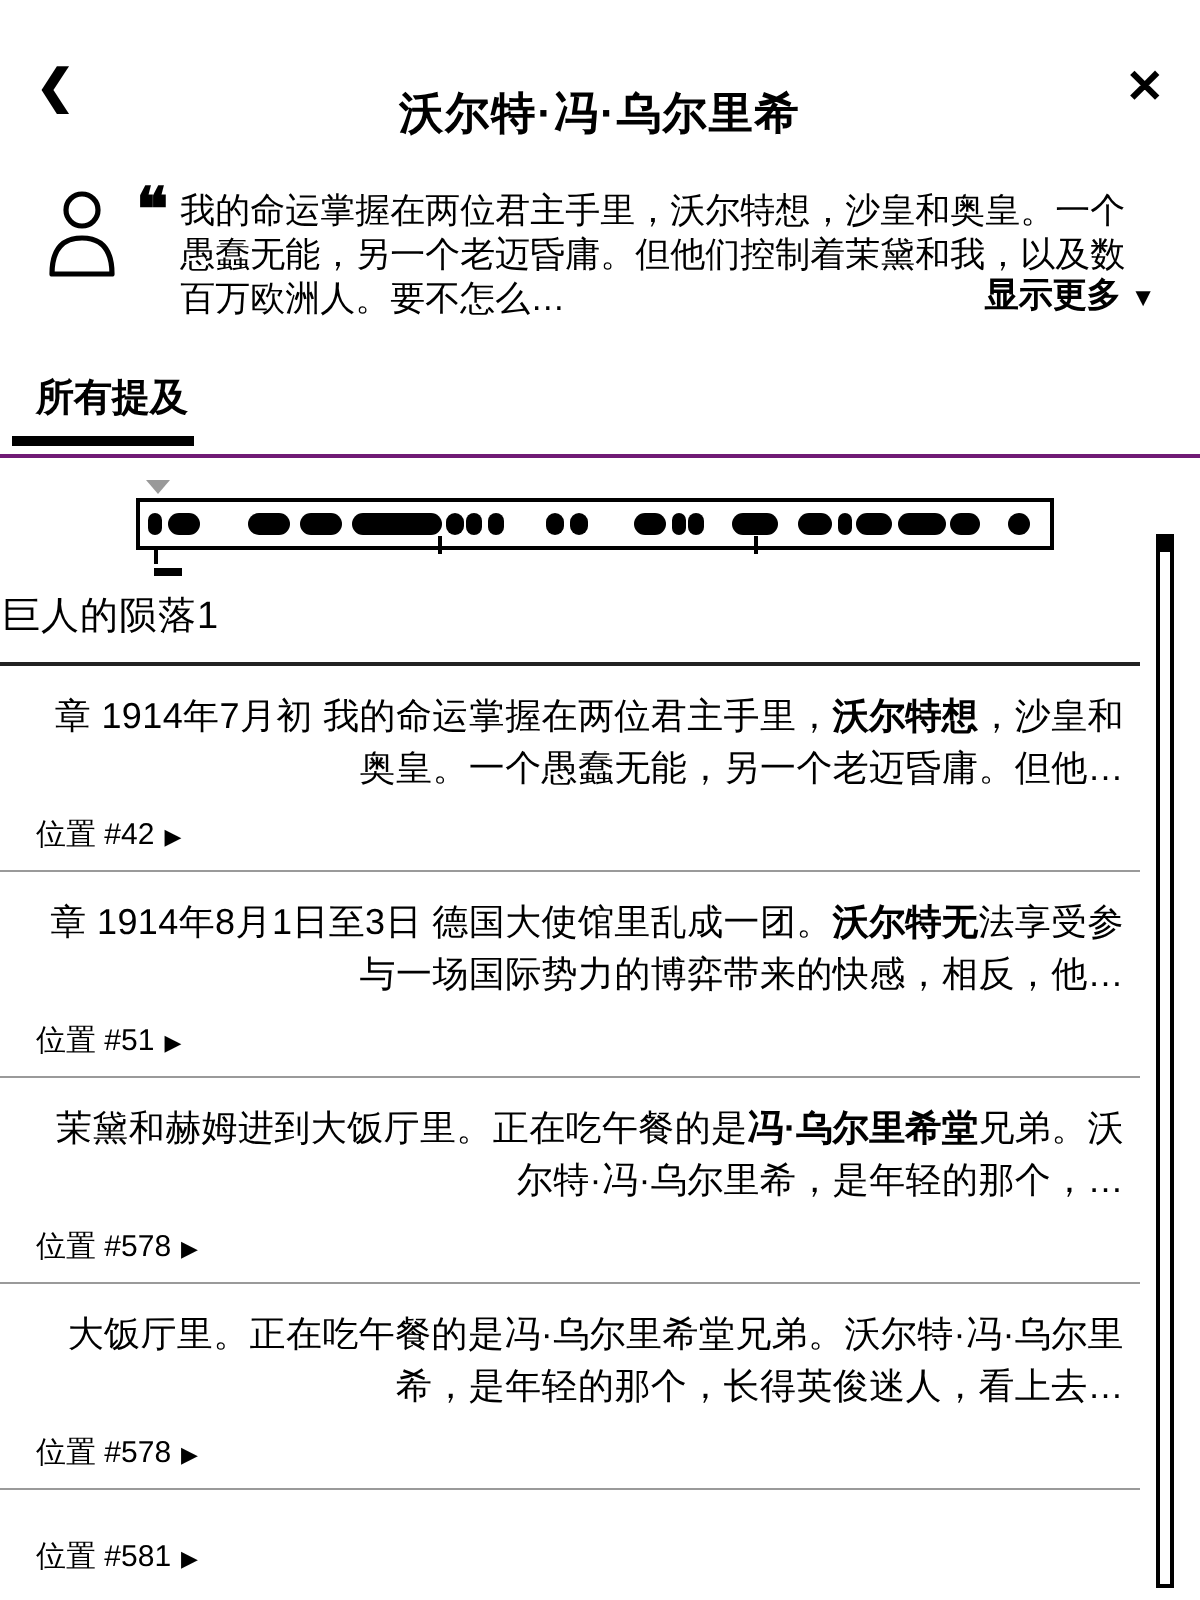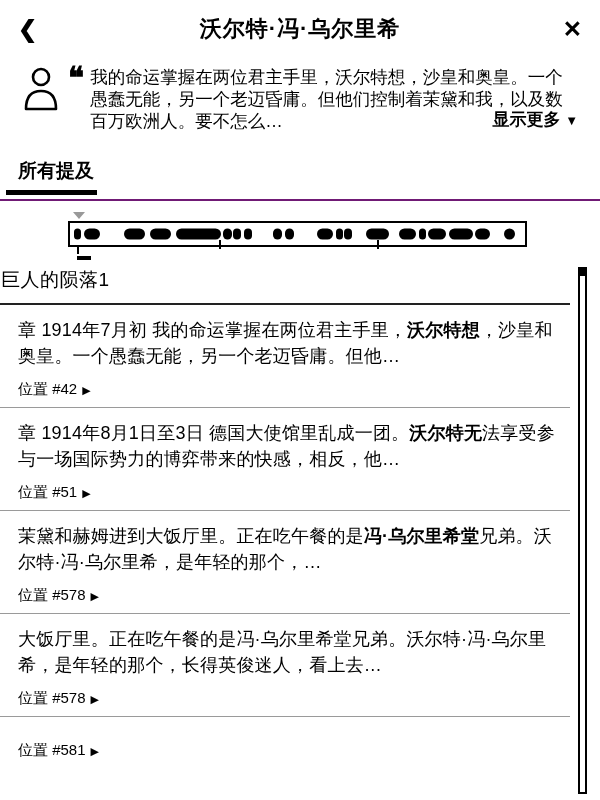--- a/index.html
+++ b/index.html
@@ -2,21 +2,21 @@
 <html><head>
 <meta charset="utf-8">
 <style>
   * { margin: 0; padding: 0; box-sizing: border-box; }
   html, body { width: 600px; height: 800px; background: #fff; color: #000;
     font-family: "Liberation Sans", sans-serif; overflow: hidden; }
 
   
   .header { display: flex; align-items: center; padding: 14px 18px 6px 18px; }
   .hdr-btn { width: 26px; font-size: 23px; font-weight: 700; line-height: 26px; cursor: pointer; }
-  .hdr-title { flex: 1; text-align: center; font-size: 22px; font-weight: 700; letter-spacing: 1px; }
+  .hdr-title { flex: 1; text-align: center; font-size: 22px; font-weight: 700; letter-spacing: 1px; margin-top: 28px; }
 
   
   .quote-row { display: flex; margin: 16px 22px 0 22px; }
   .person-icon { width: 38px; margin-right: 8px; flex: 0 0 auto; }
   .quote-mark { font-size: 30px; font-weight: 700; line-height: 24px; margin-right: 6px; flex: 0 0 auto; }
   .quote-body { position: relative; flex: 1; font-size: 17.5px; line-height: 22px; padding-right: 4px; }
   .show-more { position: absolute; right: 0; bottom: 0; font-weight: 700; font-size: 17px;
     background: #fff; padding-left: 10px; cursor: pointer; white-space: nowrap; }
   .show-more .tri { font-size: 13px; }
 
@@ -35,21 +35,21 @@
     border-left: 6px solid transparent; border-right: 6px solid transparent; border-top: 7px solid #999; }
   .pos-tick { position: absolute; bottom: -7px; width: 2px; height: 7px; background: #000; }
   .pos-underline { position: absolute; bottom: -13px; width: 14px; height: 4px; background: #000; }
 
   
   .book-title { margin: 20px 0 0 0; padding: 0 1px; font-size: 19px; letter-spacing: 0.5px; }
   .book-divider { margin-top: 10px; width: 570px; height: 2px; background: #222; }
   .entry { min-height: 102px; margin-right: 30px; padding: 13px 8px 8px 18px;
     border-bottom: 1px solid #9a9a9a; cursor: pointer; }
   .entry:last-child { border-bottom: none; }
-  .entry-text { font-size: 18px; line-height: 25.5px; min-height: 51px; letter-spacing: 0.2px; }
+  .entry-text { font-size: 18px; line-height: 25.5px; min-height: 51px; letter-spacing: 0.2px; text-align: right; }
   .entry-text b { font-weight: 700; }
   .entry-loc { text-align: left; margin-top: 11px; font-size: 15px; }
   .entry-loc .arrow { font-size: 11px; margin-left: 5px; }
 
   
   .scrollbar-track { position: absolute; left: 578px; top: 267px; width: 9px; height: 527px;
     border: 2px solid #000; background: #fff; }
   .scrollbar-thumb { position: absolute; top: 0; left: 0; width: 100%; height: 7px; background: #000; cursor: pointer; }
 </style>
 </head>

